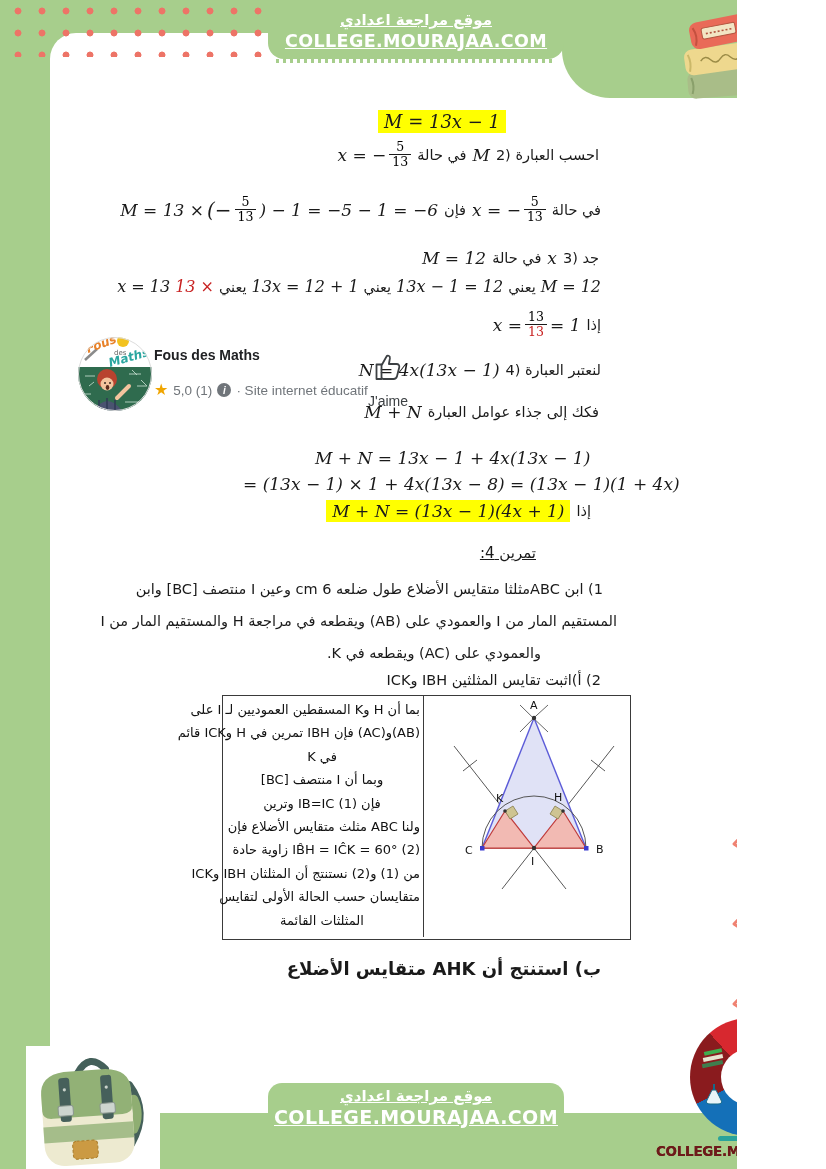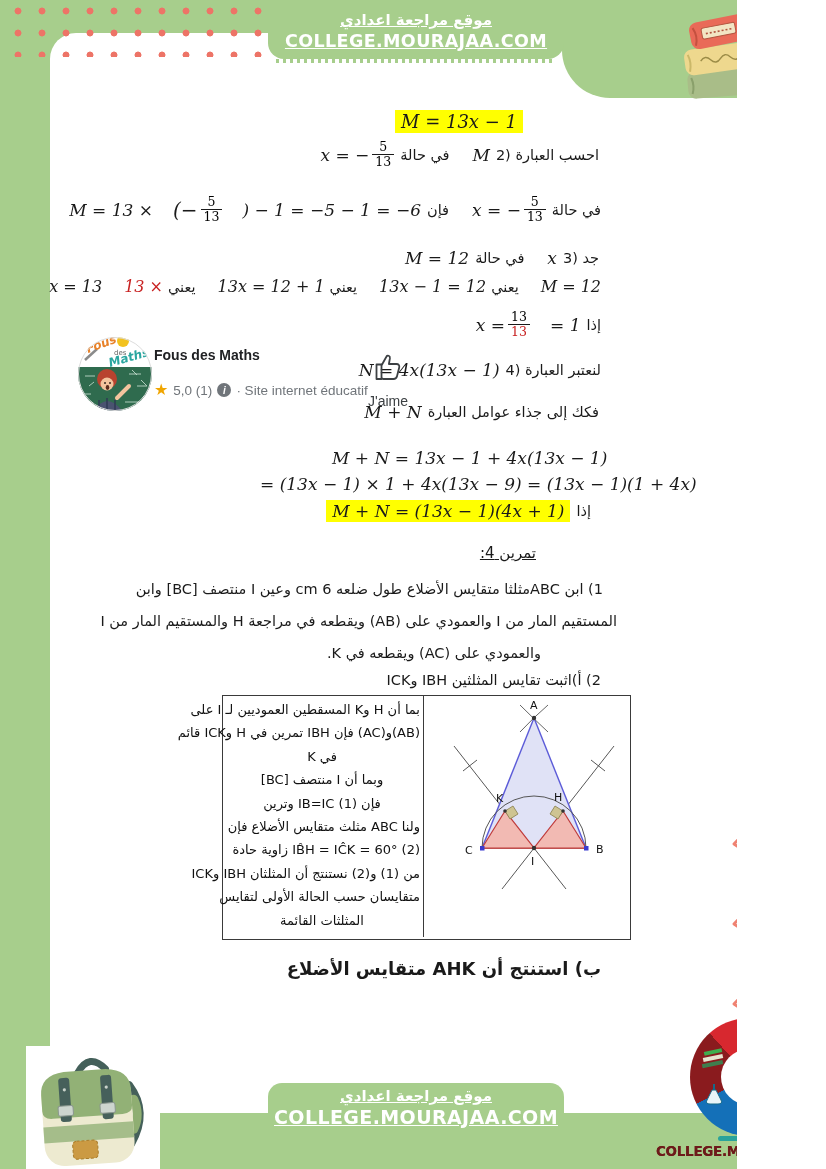--- a/index.html
+++ b/index.html
@@ -17,21 +17,21 @@
            background:repeating-linear-gradient(90deg,#a7ce8c 0 3px,rgba(0,0,0,0) 3px 7px);}
   .block-tr{position:absolute;left:562px;top:0;width:264px;height:98px;background:#a7ce8c;
            border-bottom-left-radius:48px;z-index:3;}
   .tab-bottom{position:absolute;left:268px;top:1083px;width:296px;height:40px;background:#a7ce8c;
            border-radius:14px 14px 0 0;z-index:3;}
   .band-bottom{position:absolute;left:0;top:1113px;width:826px;height:56px;background:#a7ce8c;z-index:2;}
   .sitetext{position:absolute;left:251px;width:330px;text-align:center;color:#ffffff;z-index:6;}
   .sitetext .l1{font-size:15px;font-weight:bold;text-decoration:underline;line-height:20px;}
   .sitetext .l2{font-size:17.5px;font-weight:bold;text-decoration:underline;letter-spacing:.4px;line-height:23px;}
   
-  .mt{font-family:"DejaVu Serif",serif;font-style:italic;font-size:17px;color:#1a1a1a;white-space:nowrap;margin-left:17px;}
+  .mt{font-family:"DejaVu Serif",serif;font-style:italic;font-size:17px;color:#1a1a1a;white-space:nowrap;}
   .ar{font-family:"DejaVu Sans",sans-serif;font-size:14.5px;color:#1a1a1a;white-space:nowrap;}
   .red{color:#c82121;}
   .hl{background:#ffff00;padding:1px 6px;}
   .mline{position:absolute;display:flex;flex-direction:row-reverse;align-items:center;gap:6px;z-index:2;}
   .grp{display:inline-flex;align-items:center;gap:3px;}
   .frac{display:inline-flex;flex-direction:column;align-items:center;font-size:12.5px;line-height:1.15;
         font-style:normal;font-family:"DejaVu Serif",serif;vertical-align:middle;}
   .frac .fden{border-top:1.3px solid #1a1a1a;padding:0 3px;}
   .plain{position:absolute;z-index:2;}
   .rtl{direction:rtl;text-align:right;}
@@ -180,21 +180,21 @@
     <span class="ar">4) لنعتبر العبارة</span>
     <span class="mt">N = 4x(13x − 1)</span>
   </div>
 
   <div class="mline" style="right:138px;top:402px;">
     <span class="ar">فكك إلى جذاء عوامل العبارة</span>
     <span class="mt">M + N</span>
   </div>
 
   <div class="plain mt" style="left:315px;top:448px;">M + N = 13x − 1 + 4x(13x − 1)</div>
-  <div class="plain mt" style="left:243px;top:474px;">= (13x − 1) × 1 + 4x(13x − 9) = (13x − 1)(1 + 4x)</div>
+  <div class="plain mt" style="left:243px;top:474px;">= (13x − 1) × 1 + 4x(13x − 8) = (13x − 1)(1 + 4x)</div>
 
   <div class="mline" style="right:146px;top:500px;">
     <span class="ar">إذا</span>
     <span class="mt hl">M + N = (13x − 1)(4x + 1)</span>
   </div>
 
   <svg class="avatar" viewBox="0 0 76 76">
     <defs>
         <clipPath id="av">
           <circle cx="38" cy="38" r="37"></circle>

